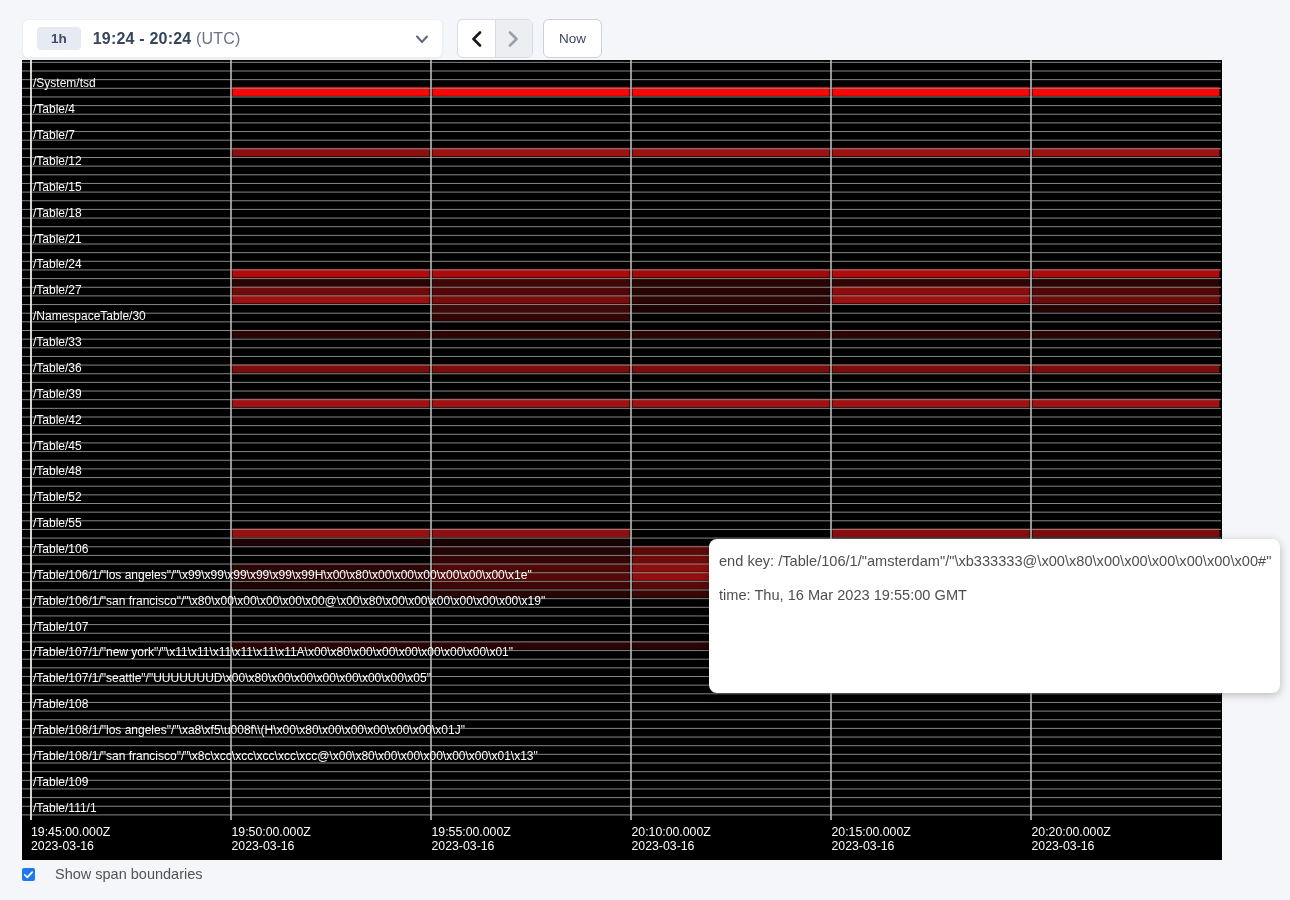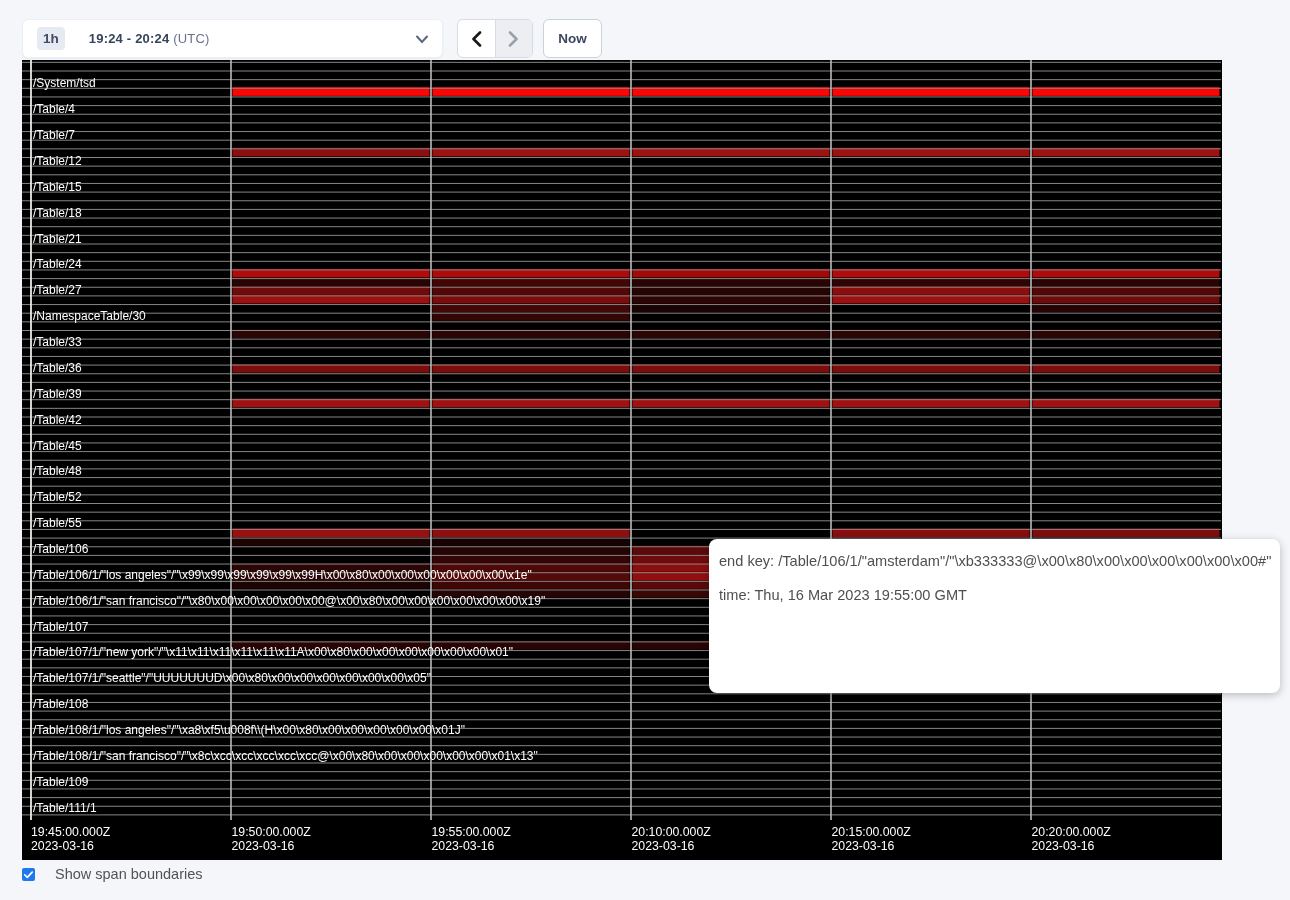--- a/index.html
+++ b/index.html
@@ -1,23 +1,23 @@
 <!DOCTYPE html>
 <html><head><meta charset="utf-8"><title>Key Visualizer</title><style>
 *{margin:0;padding:0;box-sizing:border-box}
 html,body{width:1290px;height:900px;background:#f4f6fa;font-family:"Liberation Sans",sans-serif;overflow:hidden;position:relative}
 .rangebox{position:absolute;left:22px;top:19px;width:421px;height:39px;background:#fff;border:1px solid #eceff5;border-radius:6px;box-shadow:0 1px 2px rgba(50,60,90,.06);display:flex;align-items:center}
-.badge{margin-left:14px;background:#e6eaf2;border-radius:4px;color:#3e4c66;font-weight:bold;font-size:13.5px;padding:4px 6px}
-.timetext{margin-left:24px;font-size:13px;font-weight:bold;color:#36445c;letter-spacing:.2px}
+.badge{margin-left:14px;background:#e6eaf2;border-radius:4px;color:#3e4c66;font-weight:bold;font-size:13.5px;padding:4px 14px}
+.timetext{margin-left:12px;font-size:16px;font-weight:bold;color:#36445c;letter-spacing:.2px}
 .utc{font-weight:normal;color:#67738c}
 .ddcaret{position:absolute;right:13px;top:15px}
 .navgrp{position:absolute;left:457px;top:19px;width:76px;height:39px;border:1px solid #d6dbe4;border-radius:6px;overflow:hidden;display:flex;background:#fff}
 .navgrp .cell{width:38px;height:100%;display:flex;align-items:center;justify-content:center}
 .navgrp .c2{background:#eceef2;border-left:1px solid #d6dbe4}
-.nowbtn{position:absolute;left:543px;top:19px;width:59px;height:39px;background:#fff;border:1px solid #c9d0de;border-radius:6px;font-size:13.5px;font-weight:bold;color:#3a4660;display:flex;align-items:center;justify-content:center}
+.nowbtn{position:absolute;left:543px;top:19px;width:59px;height:39px;background:#fff;border:1px solid #c9d0de;border-radius:6px;font-size:13.5px;font-weight:normal;color:#3a4660;display:flex;align-items:center;justify-content:center}
 .chart{position:absolute;left:22px;top:60px;width:1200px;height:800px;background:#f0abfc}
 .tooltip{position:absolute;left:709px;top:539px;width:571px;height:154px;background:#fff;border-radius:8px;box-shadow:0 2px 8px rgba(0,0,0,.25);padding:4px 0 0 10px;z-index:5}
 .tooltip div{font-size:14.6px;color:#4f4f4f;height:34px;line-height:36px;white-space:nowrap}
 .cbrow{position:absolute;left:22px;top:866px;display:flex;align-items:center}
 .cbrow span{font-size:14.5px;color:#525252;margin-left:20px}
 </style></head>
 <body>
 <div class="rangebox">
   <span class="badge">1h</span>
   <span class="timetext">19:24 - 20:24 <span class="utc">(UTC)</span></span>

